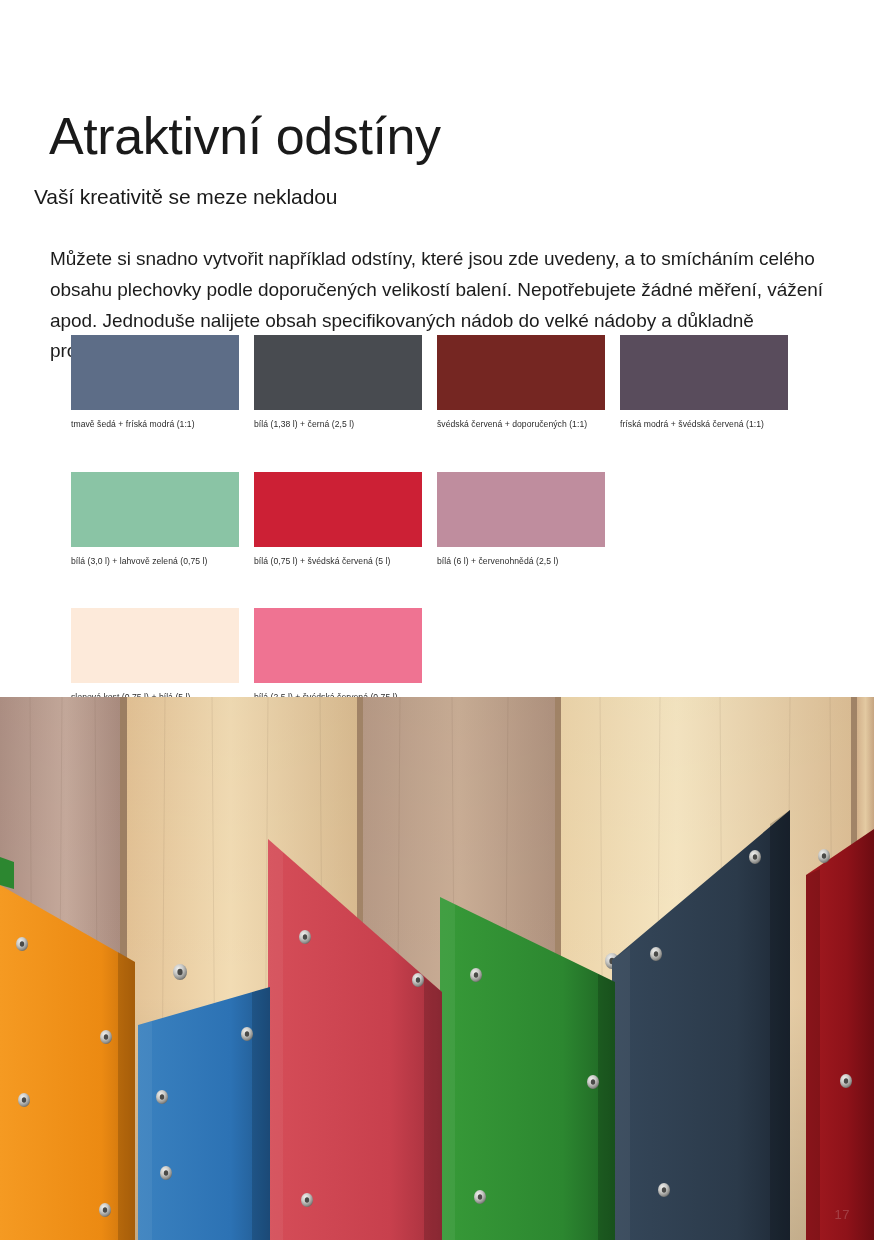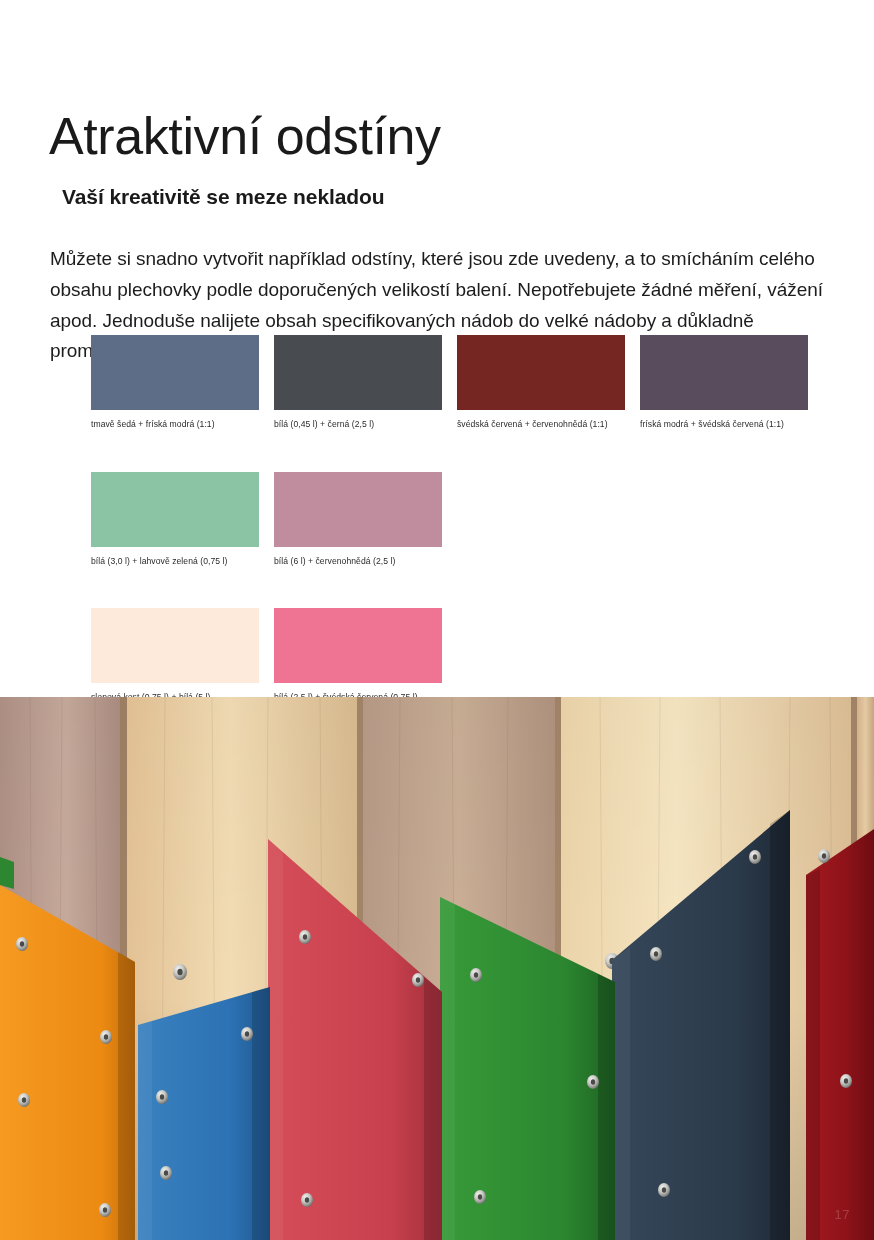--- a/index.html
+++ b/index.html
@@ -18,33 +18,33 @@
   .content{
     position:absolute;left:0;top:0;width:874px;height:697px;
     background:#ffffff;
   }
   .title{
     position:absolute;left:49px;top:74px;
     font-size:52px;font-weight:400;line-height:1.05;
     color:#1a1a1a;letter-spacing:-0.4px;white-space:nowrap;
   }
   .subtitle{
-    position:absolute;left:62px;top:167px;
-    font-size:21px;font-weight:700;line-height:1.2;
+    position:absolute;left:34px;top:167px;
+    font-size:21px;font-weight:400;line-height:1.2;
     color:#1a1a1a;letter-spacing:-0.1px;white-space:nowrap;
   }
   .para{
     position:absolute;left:50px;top:225px;width:790px;
     font-size:19px;font-weight:400;line-height:1.62;
     color:#1c1c1c;letter-spacing:-0.05px;
   }
 
   
   .grid{
-    position:absolute;left:91px;top:335px;width:718px;
+    position:absolute;left:71px;top:335px;width:718px;
   }
   .grid-row{
     display:flex;
     gap:15px;
     margin-bottom:42px;
   }
   .grid-row:last-child{margin-bottom:0;}
   .cell{width:168px;}
   .chip{
     width:168px;height:75px;
@@ -88,36 +88,40 @@
 
     <div class="grid">
 
       <div class="grid-row">
         <div class="cell">
           <span class="chip" style="background:#5d6d87;"></span>
           <span class="chip-label">tmavě šedá + fríská modrá (1:1)</span>
         </div>
         <div class="cell">
           <span class="chip" style="background:#484b50;"></span>
-          <span class="chip-label">bílá (0,45 l) + černá (2,5 l)</span>
+          <span class="chip-label">bílá (1,38 l) + černá (2,5 l)</span>
         </div>
         <div class="cell">
           <span class="chip" style="background:#752622;"></span>
-          <span class="chip-label">švédská červená + červenohnědá (1:1)</span>
+          <span class="chip-label">švédská červená + doporučených (1:1)</span>
         </div>
         <div class="cell">
           <span class="chip" style="background:#594c5c;"></span>
           <span class="chip-label">fríská modrá + švédská červená (1:1)</span>
         </div>
       </div>
 
       <div class="grid-row">
         <div class="cell">
           <span class="chip" style="background:#8ac4a5;"></span>
           <span class="chip-label">bílá (3,0 l) + lahvově zelená (0,75 l)</span>
+        </div>
+        <div class="cell">
+          <span class="chip" style="background:#cc2035;"></span>
+          <span class="chip-label">bílá (0,75 l) + švédská červená (5 l)</span>
         </div>
         <div class="cell">
           <span class="chip" style="background:#bf8d9e;"></span>
           <span class="chip-label">bílá (6 l) + červenohnědá (2,5 l)</span>
         </div>
       </div>
 
       <div class="grid-row">
         <div class="cell">
           <span class="chip" style="background:#fdeada;"></span>

